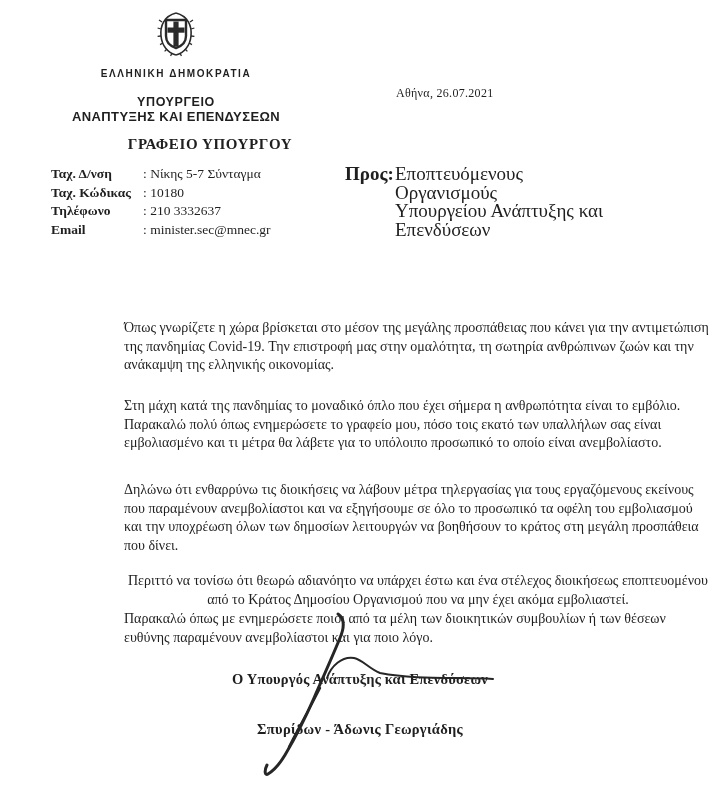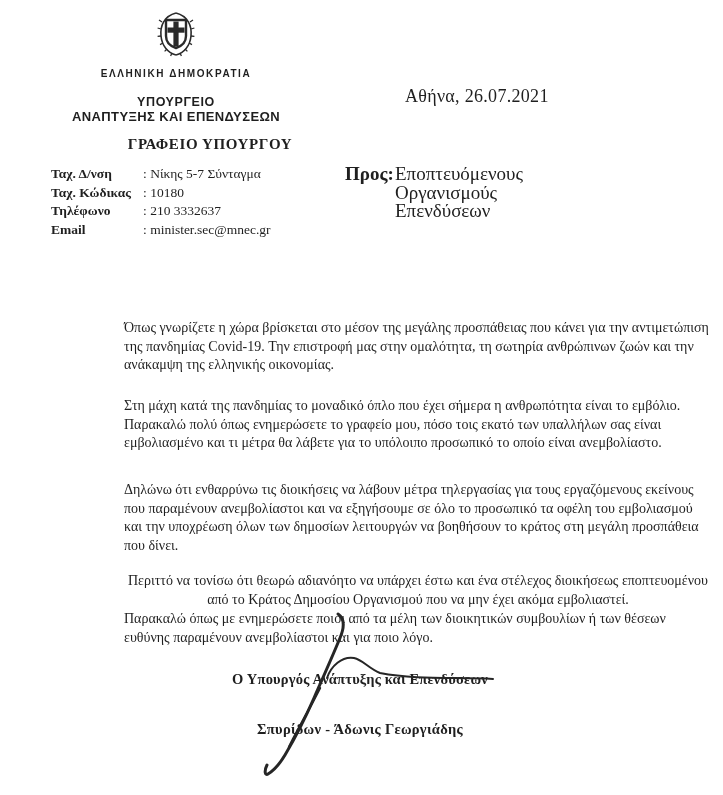--- a/index.html
+++ b/index.html
@@ -21,22 +21,22 @@
   }
   .emblem{display:inline-block;margin-bottom:4px;}
   .lh-country{
     font-size:10px;font-weight:bold;letter-spacing:1.6px;
     margin-top:2px;white-space:nowrap;
   }
   .lh-min1{font-size:12.5px;font-weight:bold;letter-spacing:.6px;margin-top:16px;}
   .lh-min2{font-size:13px;font-weight:bold;letter-spacing:.4px;white-space:nowrap;}
 
   .date-line{
-    position:absolute;left:405px;top:86px;
-    font-size:18px;letter-spacing:.3px;white-space:nowrap;
+    position:absolute;left:396px;top:86px;
+    font-size:12px;letter-spacing:.3px;white-space:nowrap;
   }
 
   .office-title{
     position:absolute;left:40px;top:136px;width:340px;
     text-align:center;font-size:15px;font-weight:bold;letter-spacing:.6px;
     white-space:nowrap;
   }
 
   
   .contact{position:absolute;left:51px;top:165px;font-size:13.5px;line-height:18.6px;}
@@ -114,20 +114,21 @@
     <div class="row">
       <span class="lbl">Email</span>
       <span class="val">: minister.sec@mnec.gr</span>
     </div>
   </div>
 
   <div class="recipient">
     <span class="lbl">Προς:</span>
     <span class="lines">
       <div>Εποπτευόμενους Οργανισμούς</div>
+      <div>Υπουργείου Ανάπτυξης και</div>
       <div>Επενδύσεων</div>
     </span>
   </div>
 
   <div class="body-par p1">Όπως γνωρίζετε η χώρα βρίσκεται στο μέσον της μεγάλης προσπάθειας που κάνει για την αντιμετώπιση της πανδημίας Covid-19.  Την επιστροφή μας στην ομαλότητα, τη σωτηρία ανθρώπινων ζωών και την ανάκαμψη της ελληνικής οικονομίας.</div>
   <div class="body-par p2">Στη μάχη κατά της πανδημίας το μοναδικό όπλο που έχει σήμερα η ανθρωπότητα είναι το εμβόλιο.  Παρακαλώ πολύ όπως ενημερώσετε το γραφείο μου, πόσο τοις εκατό των υπαλλήλων σας είναι εμβολιασμένο και τι μέτρα θα λάβετε για το υπόλοιπο προσωπικό το οποίο είναι ανεμβολίαστο.</div>
   <div class="body-par p3">Δηλώνω ότι ενθαρρύνω τις διοικήσεις να λάβουν μέτρα τηλεργασίας για τους εργαζόμενους εκείνους που παραμένουν ανεμβολίαστοι και να εξηγήσουμε σε όλο το προσωπικό τα οφέλη του εμβολιασμού και την υποχρέωση όλων των δημοσίων λειτουργών να βοηθήσουν το κράτος στη μεγάλη προσπάθεια που δίνει.</div>
   <div class="body-par p4">Περιττό να τονίσω ότι θεωρώ αδιανόητο να υπάρχει έστω και ένα στέλεχος διοικήσεως εποπτευομένου από το Κράτος Δημοσίου Οργανισμού που να μην έχει ακόμα εμβολιαστεί.</div>
   <div class="body-par p5">Παρακαλώ όπως με ενημερώσετε ποιοι από τα μέλη των διοικητικών συμβουλίων ή των θέσεων ευθύνης παραμένουν ανεμβολίαστοι και για ποιο λόγο.</div>
 

